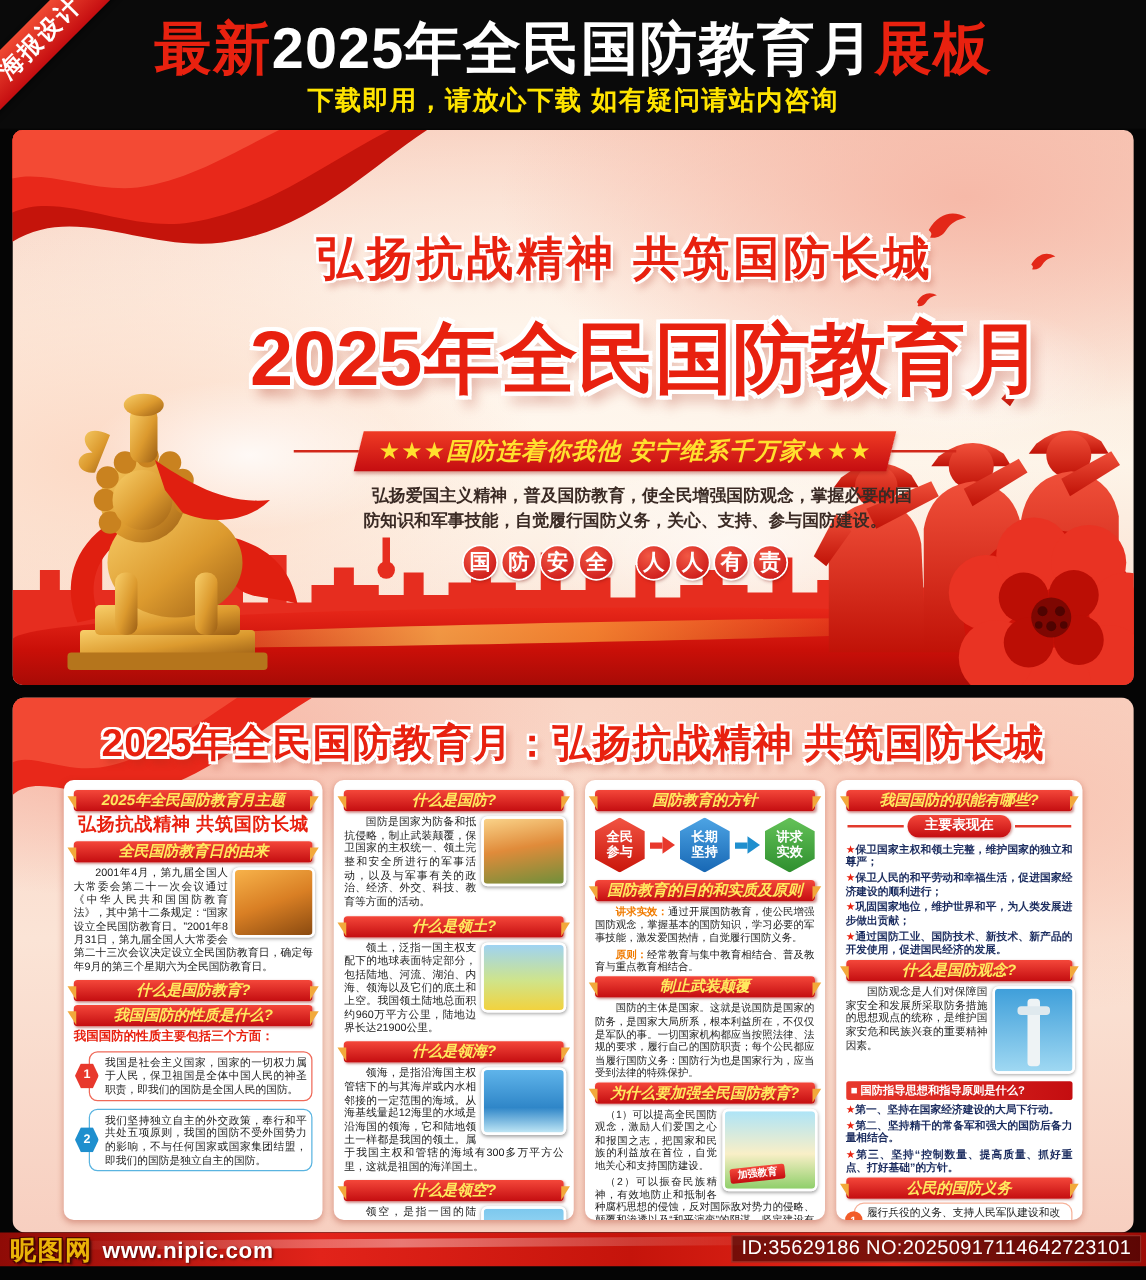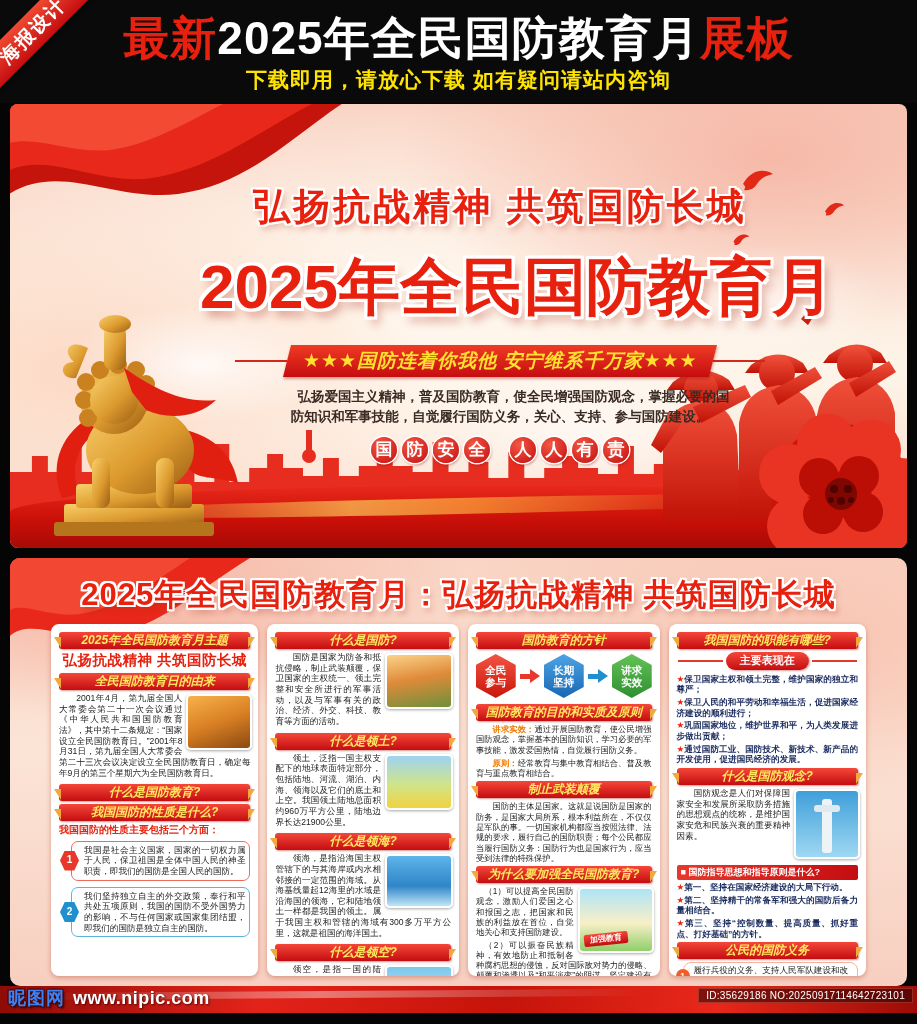--- a/index.html
+++ b/index.html
@@ -129,25 +129,25 @@
   .duty-badge{position:absolute;left:-8px;top:50%;margin-top:-7px;width:14px;height:14px;border-radius:50%;
     color:#fff;font-weight:900;font-size:8.5px;display:flex;align-items:center;justify-content:center;}
   .d1{border-color:#f6b29a;} .d1 .duty-badge{background:#f25c29;}
 
   
   .footer-band{position:absolute;left:0;top:986px;width:917px;height:27px;
     background:linear-gradient(90deg,#8f0b06 0%,#e2231a 28%,#c5140b 55%,#e8281a 78%,#9c0c06 100%);}
   .footer-hi{position:absolute;left:0;top:990px;width:917px;height:7px;opacity:.5;
     background:linear-gradient(90deg,rgba(255,255,255,0) 5%,rgba(255,255,255,.8) 35%,rgba(255,255,255,0) 70%);transform:rotate(-.4deg);}
   .site-logo{position:absolute;left:8px;top:986px;display:flex;align-items:center;gap:8px;z-index:8;}
-  .site-name{font-size:18px;font-weight:900;color:#3b82f6;letter-spacing:1px;
+  .site-name{font-size:21px;font-weight:900;color:#eab308;letter-spacing:1px;
     text-shadow:1px 1px 0 #4d0502,-1px 1px 0 #4d0502,1px -1px 0 #4d0502,-1px -1px 0 #4d0502,2px 2px 2px rgba(0,0,0,.6);}
   .site-url{font-size:18px;font-weight:900;color:#fff;letter-spacing:.5px;text-shadow:1px 1px 2px rgba(60,0,0,.8);}
   .id-box{position:absolute;right:4px;top:988px;background:rgba(40,2,2,.55);border:1px solid rgba(255,120,100,.35);
-    color:#fff;font-size:10px;padding:1px 7px;z-index:8;letter-spacing:.3px;}
+    color:#fff;font-size:16px;padding:1px 7px;z-index:8;letter-spacing:.3px;}
 </style>
 </head>
 <body>
 
 <div id="app">
 
   <div class="top-header">
     <div class="th-line1">
       <span class="red">最新</span><span class="white">2025年全民国防教育月</span><span class="red">展板</span>
     </div>

